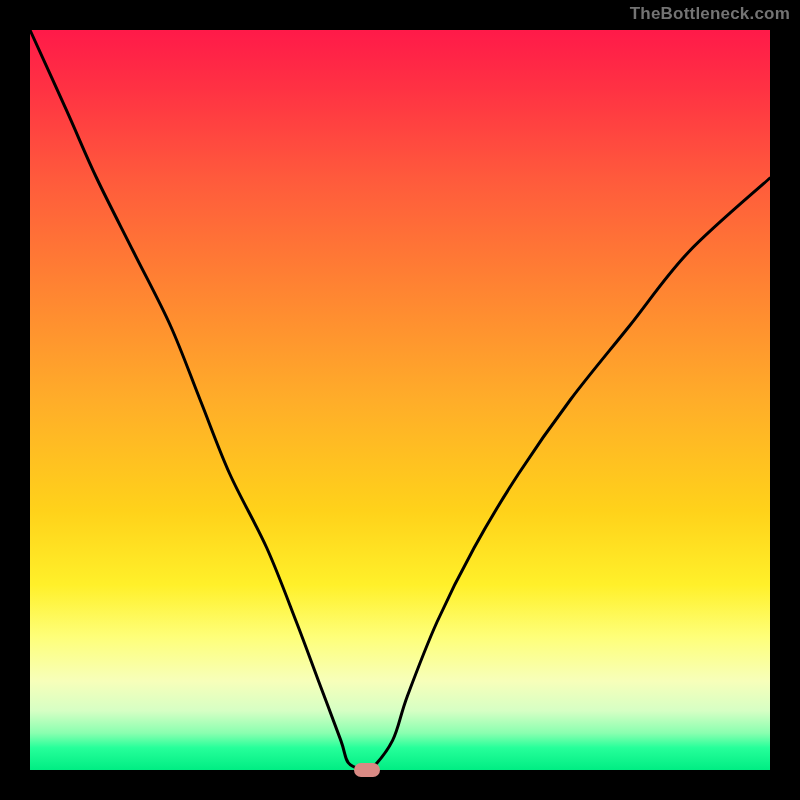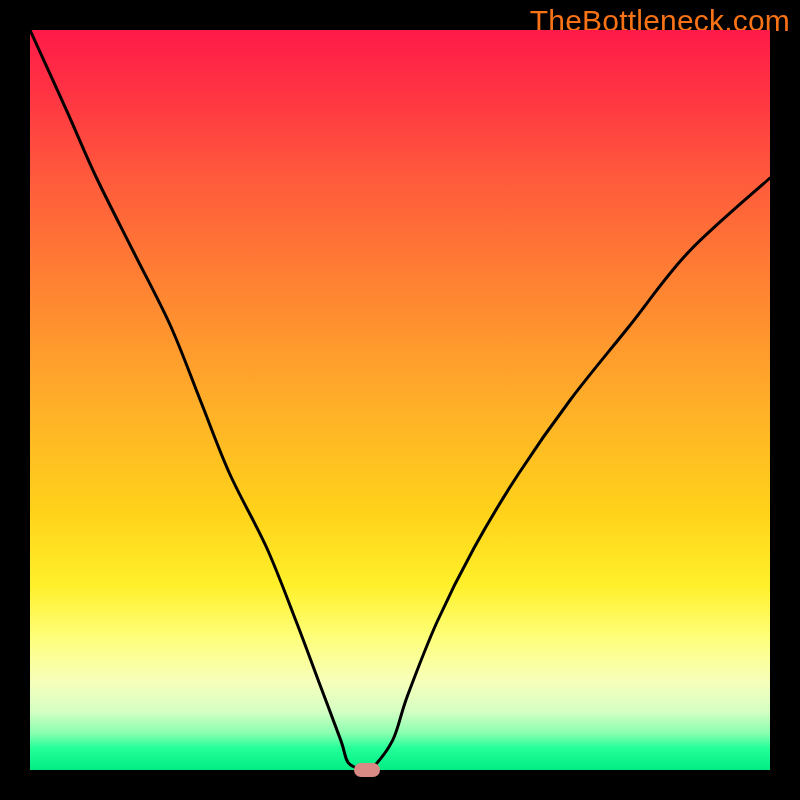--- a/index.html
+++ b/index.html
@@ -37,23 +37,23 @@
       #d6ffc4 92%,
       #8affb0 95%,
       #26ff9a 97%,
       #00ed83 100%
     );
   }
   .watermark {
     position: absolute;
     top: 4px;
     right: 10px;
-    color: #f97316;
-    font-size: 30px;
-    font-weight: 400;
+    color: #737373;
+    font-size: 17px;
+    font-weight: 700;
     letter-spacing: 0.2px;
     user-select: none;
   }
   svg.curve {
     position: absolute;
     left: 0;
     top: 0;
     width: 740px;
     height: 740px;
     overflow: visible;

